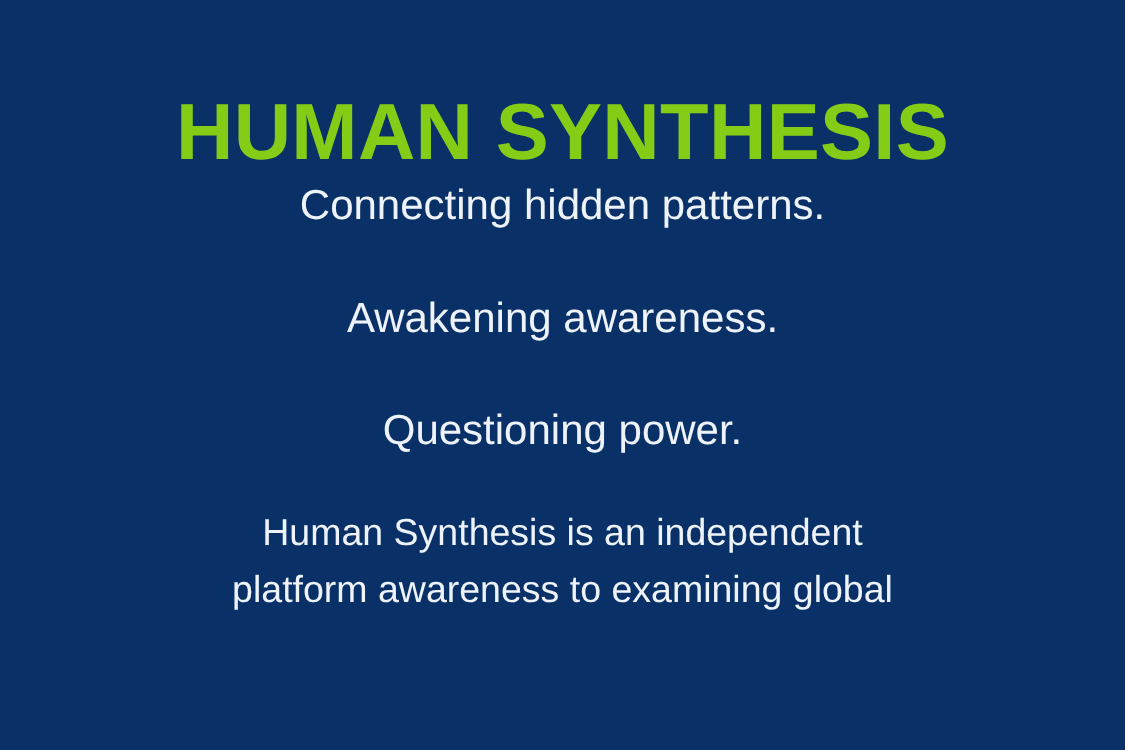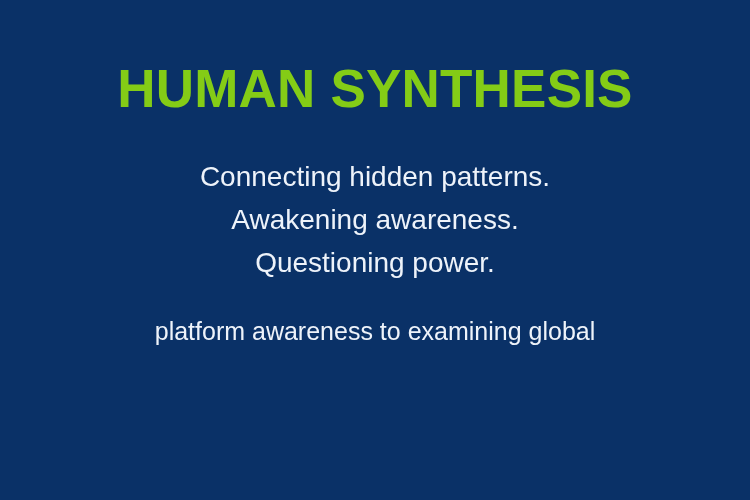--- a/index.html
+++ b/index.html
@@ -34,24 +34,24 @@
     padding: 0;
     font-size: 53px;
     font-weight: bold;
     line-height: 1;
     letter-spacing: 0.2px;
     color: #84cc16;
     margin-top: 62px;
   }
 
   .tagline-block {
-    margin-top: 40px;
     display: flex;
     flex-direction: column;
     align-items: center;
+    gap: 32px;
   }
 
   .tagline-line {
     font-size: 28px;
     font-weight: normal;
     line-height: 43px;
     color: #eef3fa;
     white-space: nowrap;
   }
 
@@ -87,17 +87,18 @@
 
   <h1 class="brand-title">HUMAN SYNTHESIS</h1>
 
   <div class="tagline-block">
     <div class="tagline-line">Connecting hidden patterns.</div>
     <div class="tagline-line">Awakening awareness.</div>
     <div class="tagline-line">Questioning power.</div>
   </div>
 
   <div class="description-block">
+    <div class="description-line">Human Synthesis is an independent</div>
     <div class="description-line">platform awareness to examining global</div>
   </div>
 
 
 </div>
 
 </body></html>

